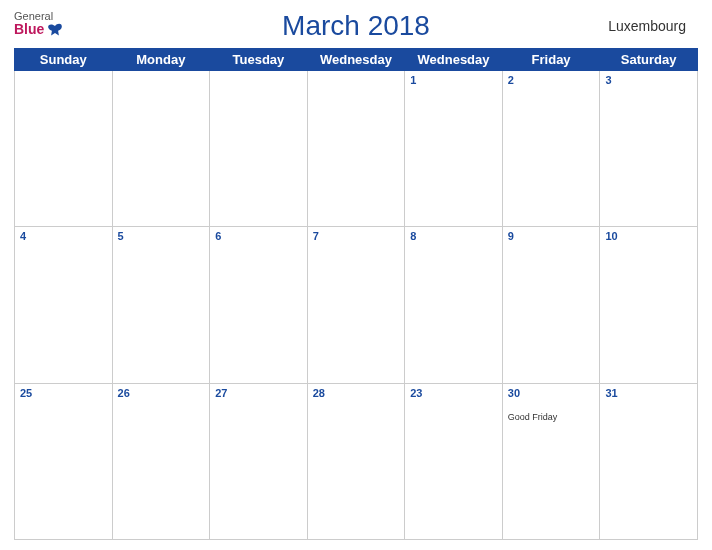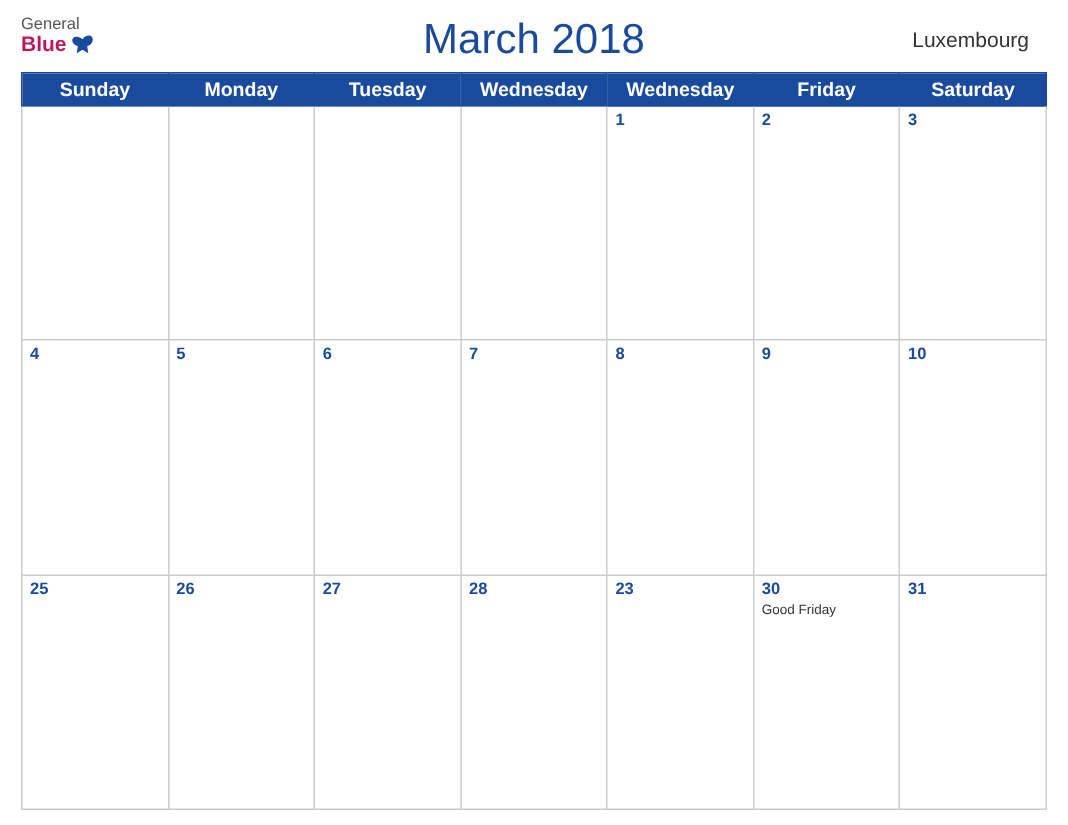--- a/index.html
+++ b/index.html
@@ -87,21 +87,21 @@
     }
     .day-number {
       font-size: 11px;
       color: #1a4a9e;
       font-weight: bold;
       display: block;
     }
     .event-text {
       font-size: 9px;
       color: #333;
-      margin-top: 2px;
+      margin-top: 13px;
       display: block;
     }
     .empty-cell {
       background: #fff;
     }
   </style>
 </head>
 <body>
 
 <div class="calendar-wrapper">

